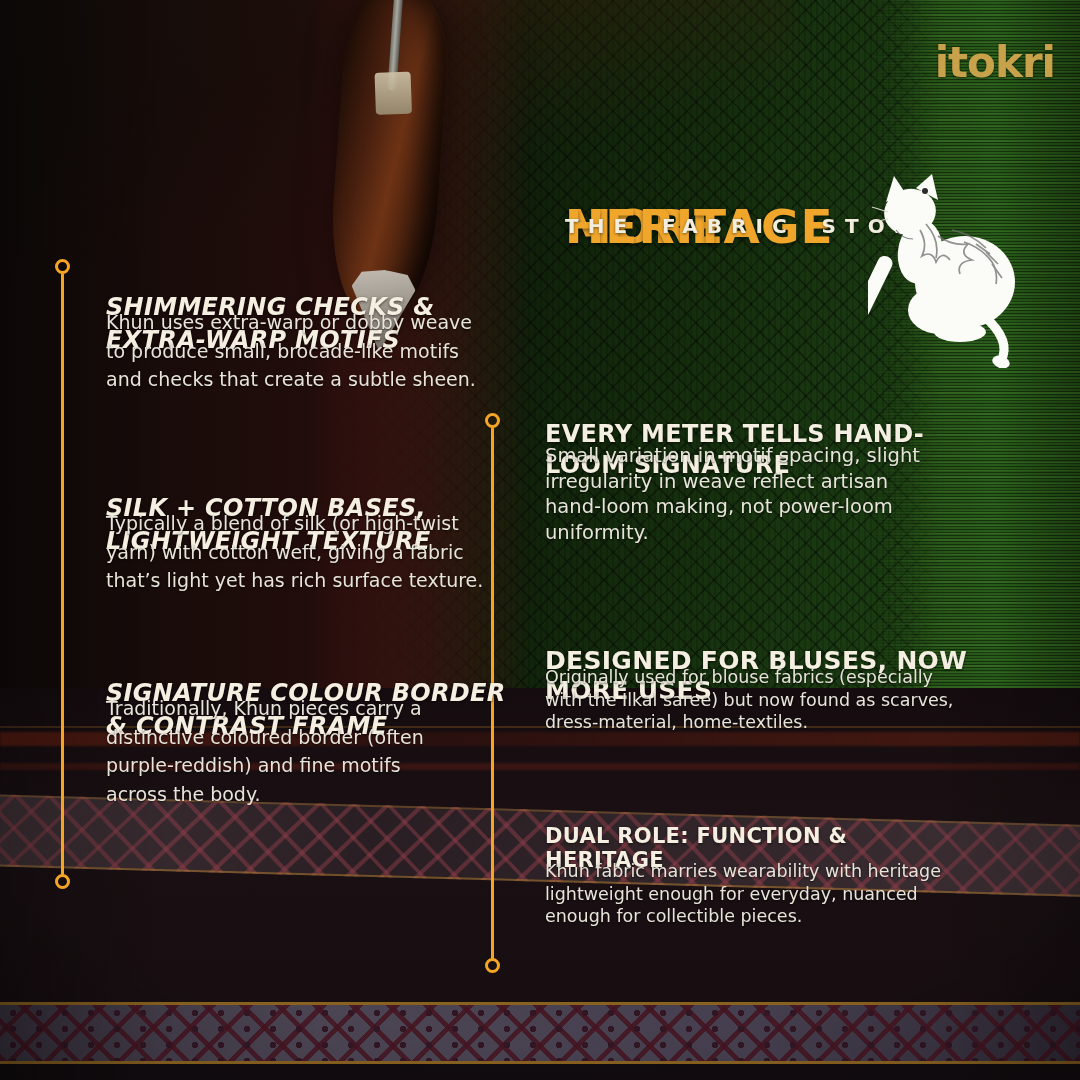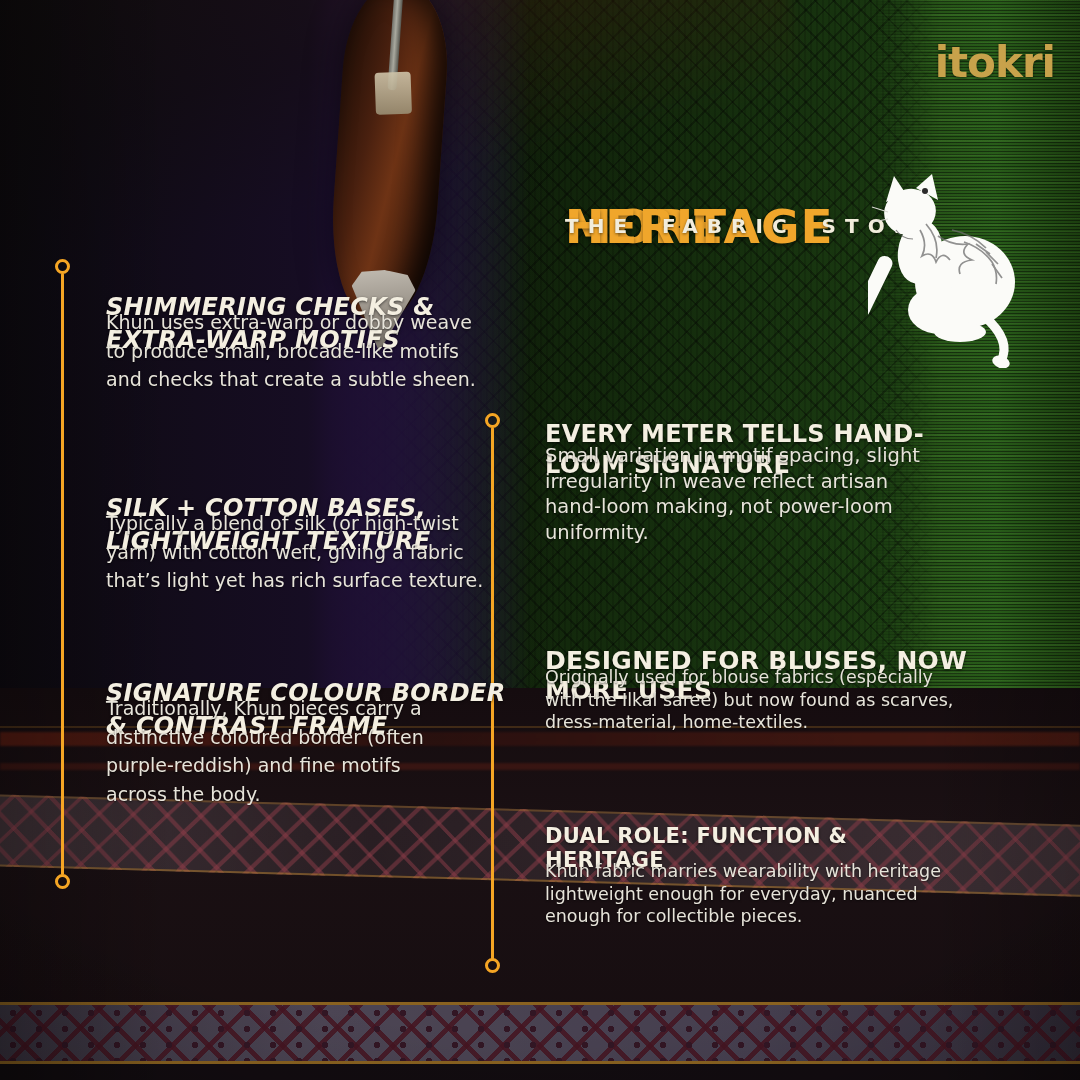--- a/index.html
+++ b/index.html
@@ -1,18 +1,18 @@
 <!DOCTYPE html>
 <html><head>
 <meta charset="utf-8">
 <style>
   html,body{margin:0;padding:0;background:#000;}
   #canvas{
     position:relative;width:1080px;height:1080px;overflow:hidden;
-    background:#4c1d95;font-family:"DejaVu Sans","Liberation Sans",sans-serif;
+    background:#7f1d1d;font-family:"DejaVu Sans","Liberation Sans",sans-serif;
   }
   #canvas *{position:absolute;box-sizing:border-box;}
 
   
   .bg-green{
     left:330px;top:0;width:750px;height:712px;
     background:
       repeating-linear-gradient(45deg, rgba(0,0,0,.30) 0 2px, transparent 2px 13px),
       repeating-linear-gradient(-45deg, rgba(0,0,0,.30) 0 2px, transparent 2px 13px),
       repeating-linear-gradient(90deg, rgba(0,0,0,.14) 0 2px, transparent 2px 6px),

